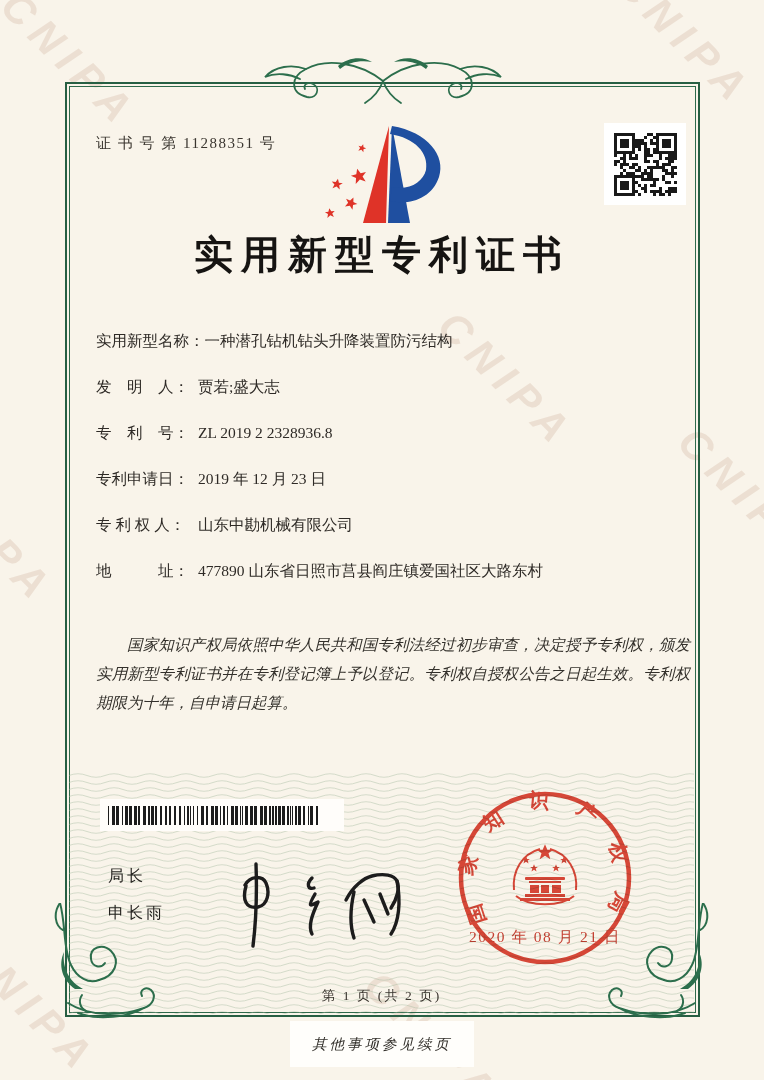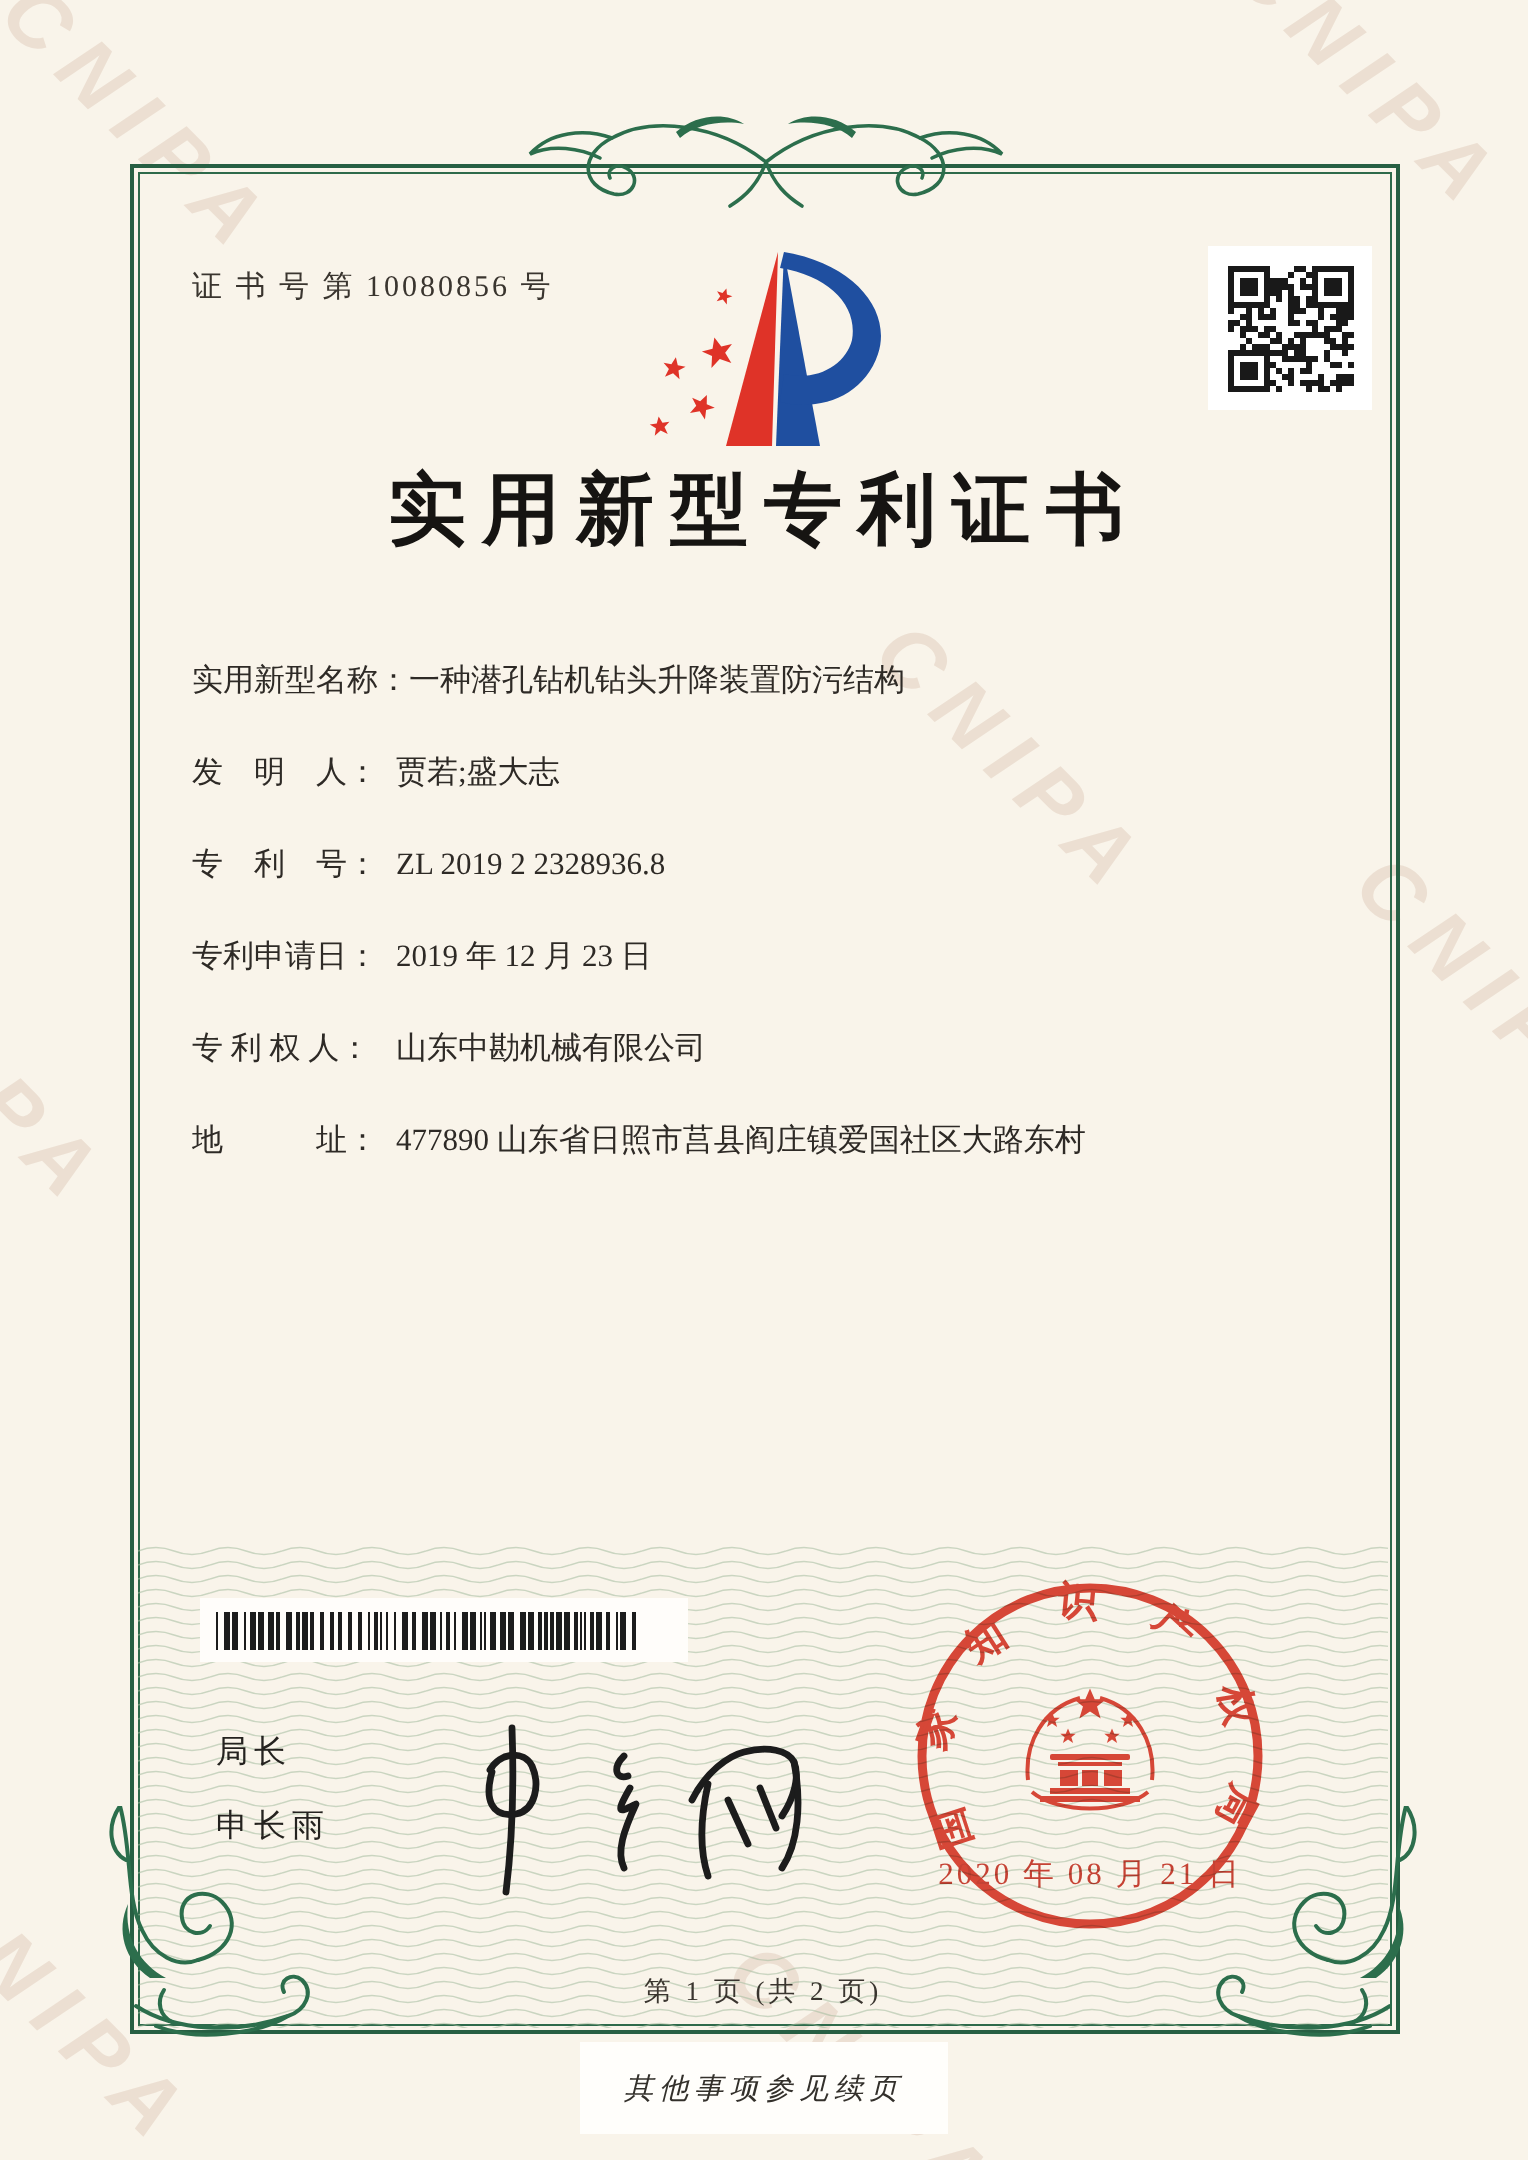--- a/index.html
+++ b/index.html
@@ -123,21 +123,21 @@
       <path d="M14,0 C20,22 17,46 25,62 C31,75 43,81 53,77"></path>
       <path d="M14,0 C7,10 9,23 17,27"></path>
       <path d="M53,77 C69,73 75,58 65,48 C57,40 43,44 45,56 C46,64 55,66 59,60"></path>
       <path d="M22,100 C42,113 73,114 98,105 C83,114 52,118 32,110"></path>
       <path d="M98,105 C107,102 111,93 105,87 C100,83 93,87 96,93"></path>
       <path d="M36,92 C32,98 34,105 40,108"></path>
       <path d="M29,86 C16,77 12,62 18,49 C16,66 24,79 37,86 Z" fill="#2c6e4c" stroke="none"></path>
     </g>
   </svg>
 
-  <div class="cert-no">证 书 号 第 10080856 号</div>
+  <div class="cert-no">证 书 号 第 11288351 号</div>
 
   <svg class="logo" width="135" height="110" viewBox="0 0 135 110">
     <g fill="#df3328">
       <path id="star" d="M0,-6 L1.8,-1.8 6.2,-1.8 2.7,1 4.1,5.6 0,2.9 -4.1,5.6 -2.7,1 -6.2,-1.8 -1.8,-1.8 Z" transform="translate(44,30) scale(0.65) rotate(18)"></path>
       <path d="M0,-6 L1.8,-1.8 6.2,-1.8 2.7,1 4.1,5.6 0,2.9 -4.1,5.6 -2.7,1 -6.2,-1.8 -1.8,-1.8 Z" transform="translate(41,58) scale(1.25) rotate(-14)"></path>
       <path d="M0,-6 L1.8,-1.8 6.2,-1.8 2.7,1 4.1,5.6 0,2.9 -4.1,5.6 -2.7,1 -6.2,-1.8 -1.8,-1.8 Z" transform="translate(19,66) scale(0.9) rotate(10)"></path>
       <path d="M0,-6 L1.8,-1.8 6.2,-1.8 2.7,1 4.1,5.6 0,2.9 -4.1,5.6 -2.7,1 -6.2,-1.8 -1.8,-1.8 Z" transform="translate(33,85) scale(1) rotate(24)"></path>
       <path d="M0,-6 L1.8,-1.8 6.2,-1.8 2.7,1 4.1,5.6 0,2.9 -4.1,5.6 -2.7,1 -6.2,-1.8 -1.8,-1.8 Z" transform="translate(12,95) scale(0.8) rotate(-8)"></path>
       <path d="M71,8 L45,105 L68,105 Z"></path>
     </g>
@@ -610,20 +610,21 @@
     </div>
     <div class="frow">
       <span class="flabel">专 利 权 人：</span><span>山东中勘机械有限公司</span>
     </div>
     <div class="frow">
       <span class="flabel">地　　　址：</span><span>477890 山东省日照市莒县阎庄镇爱国社区大路东村</span>
     </div>
   </div>
 
   <div class="paras">
+    <p>国家知识产权局依照中华人民共和国专利法经过初步审查，决定授予专利权，颁发实用新型专利证书并在专利登记簿上予以登记。专利权自授权公告之日起生效。专利权期限为十年，自申请日起算。</p>
   </div>
 
   <div class="barcode-box">
     <div class="barcode">
         <i class="b" style="width: 1px;"></i>
         <i style="width: 3px;"></i>
         <i class="b" style="width: 3px;"></i>
         <i style="width: 1px;"></i>
         <i class="b" style="width: 3px;"></i>
         <i style="width: 3px;"></i>

